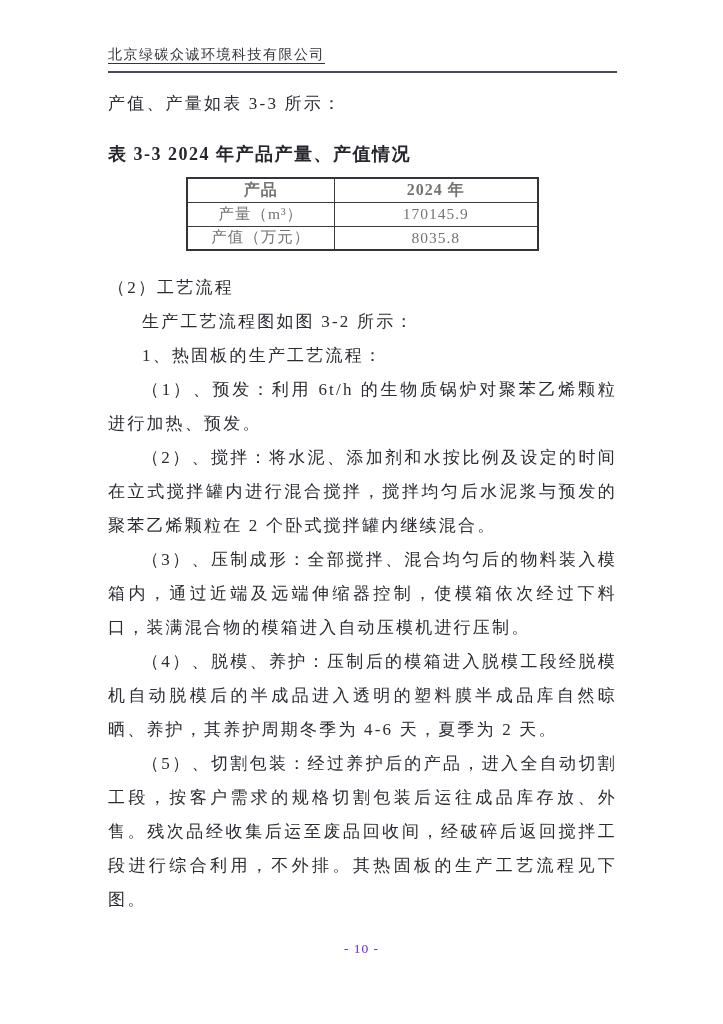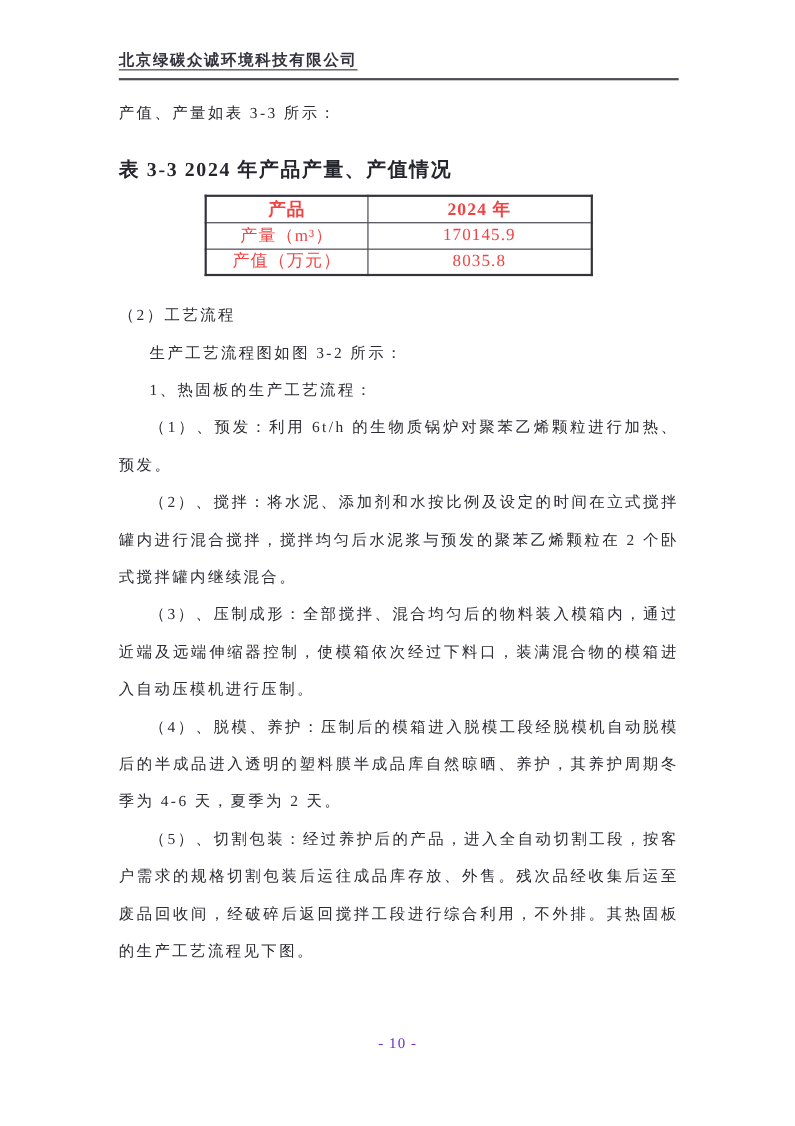--- a/index.html
+++ b/index.html
@@ -14,34 +14,34 @@
   .page {
     position: absolute; inset: 0;
     padding: 46px 106px 0 108px;
     background: #ffffff;
   }
   .doc-header {
     display: flex;
     justify-content: space-between;
     align-items: flex-end;
     font-size: 14px;
-    font-weight: bold;
+    font-weight: normal;
     letter-spacing: 1.5px;
     padding-bottom: 7px;
     border-bottom: 2px solid #4a4a54;
     color: #33333d;
   }
   .company-name {
     text-decoration: underline;
     text-underline-offset: 4px;
   }
   .archive { white-space: nowrap; }
   .archive .archive-no { margin-left: 10px; letter-spacing: 0.5px; }
   .body-text {
-    font-size: 14px;
+    font-size: 17px;
     line-height: 34px;
     letter-spacing: 2.2px;
     text-align: justify;
   }
   .intro { margin-top: 14px; }
   .table-title {
     margin-top: 16px;
     text-align: left;
     font-weight: bold;
     font-size: 18px;
@@ -55,21 +55,21 @@
     width: 353px;
     border: 2px solid #33333c;
   }
   table.data-table td {
     border: 1px solid #3b3b45;
     height: 24px;
     text-align: center;
     vertical-align: middle;
     font-size: 15.5px;
     letter-spacing: 1px;
-    color: #ef4444;
+    color: #737373;
   }
   table.data-table td.col-product { width: 147px; }
   table.data-table tr.head-row td { font-weight: bold; font-size: 16px; }
   .section-heading { margin-top: 20px; }
   .para { text-indent: 2em; }
   .page-footer {
     position: absolute;
     left: 0; right: 0; top: 941px;
     text-align: center;
     font-size: 13.5px;

